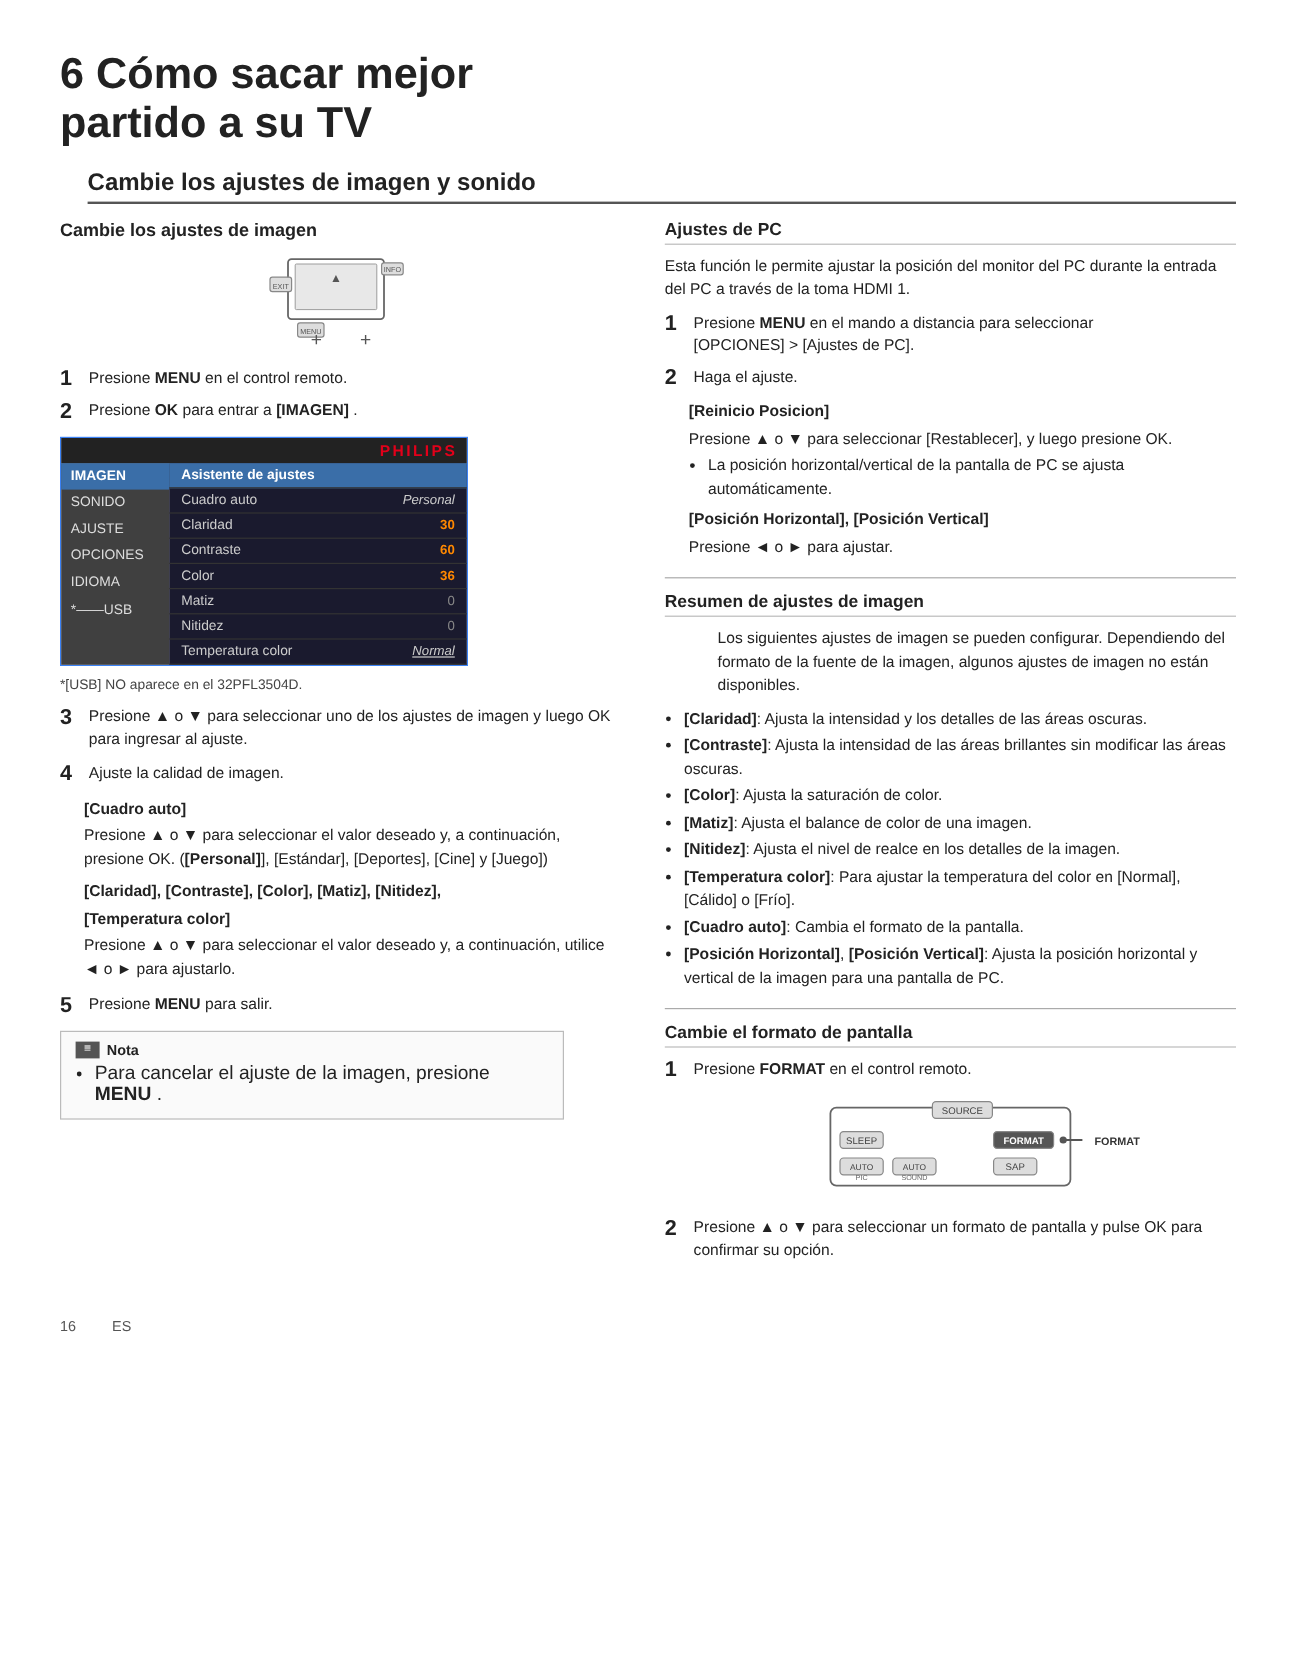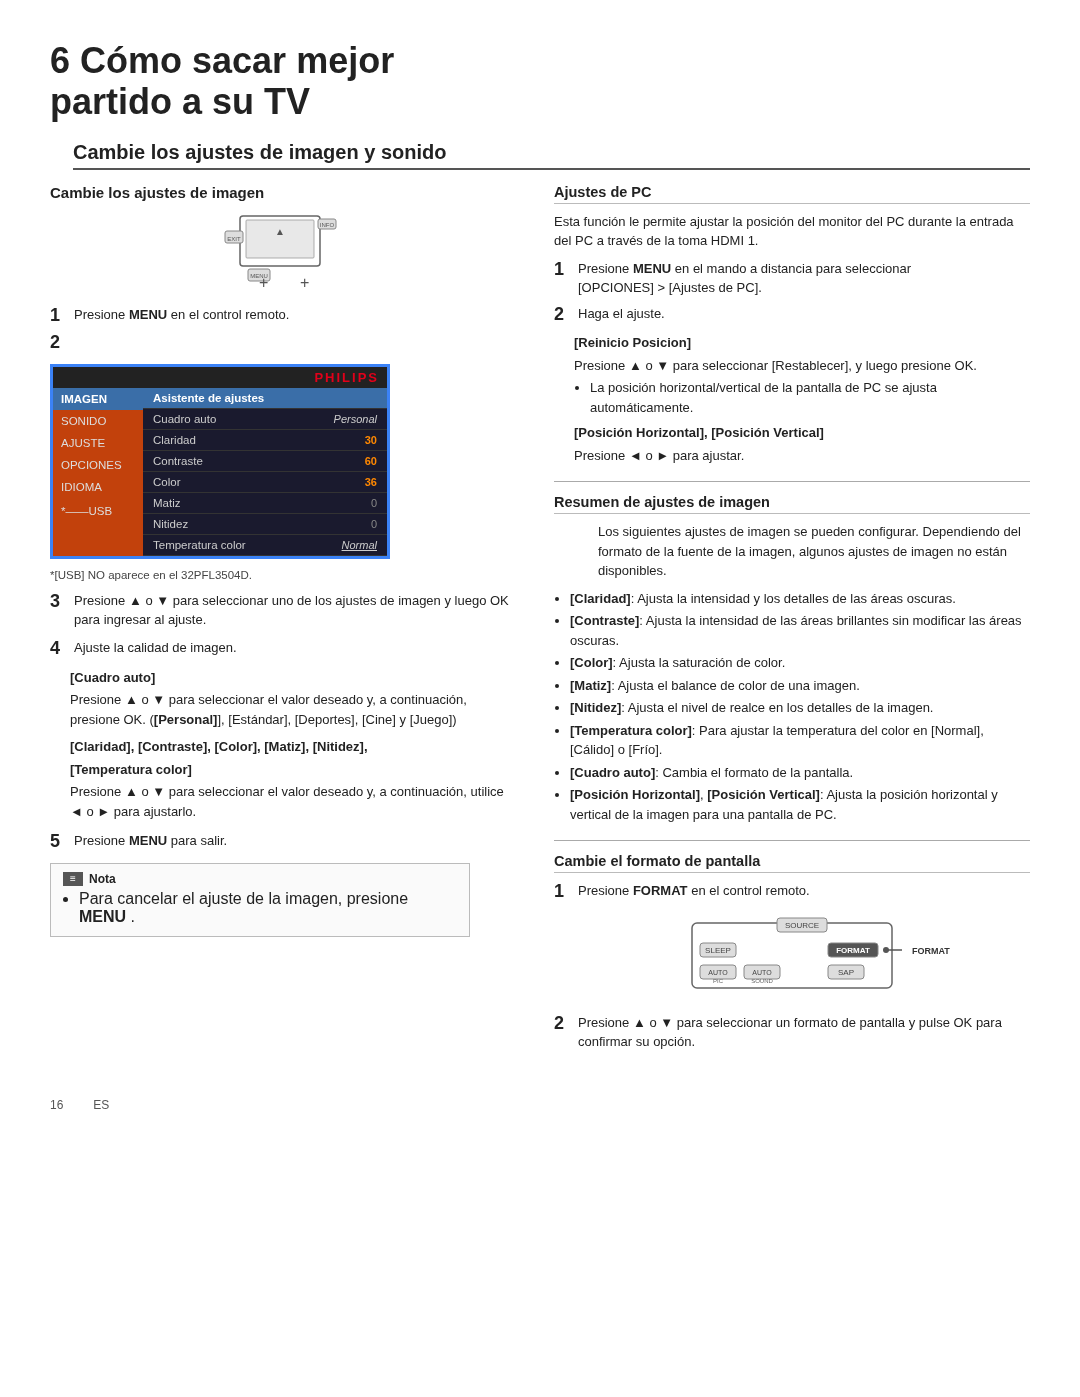--- a/index.html
+++ b/index.html
@@ -65,21 +65,21 @@
     
     .remote-img-area {
       display: flex;
       justify-content: center;
       margin: 10px 0 14px 0;
     }
     .bold { font-weight: bold; }
 
     
     .menu-box {
-      border: 3px solid #3b82f6;
+      border: 1px solid #3b82f6;
       margin: 10px 0 10px 0;
       background: #f9f9f9;
       width: 340px;
     }
     .menu-title-bar {
       background: #222;
       color: #fff;
       text-align: right;
       padding: 3px 8px;
       font-size: 12px;
@@ -89,21 +89,21 @@
     .menu-title-bar .philips-logo {
       color: #e2001a;
       font-weight: bold;
       font-size: 13px;
       letter-spacing: 2px;
     }
     .menu-body {
       display: flex;
     }
     .menu-sidebar {
-      background: #c2410c;
+      background: #404040;
       color: #fff;
       font-size: 12px;
       width: 90px;
       padding: 0;
       display: flex;
       flex-direction: column;
     }
     .menu-sidebar-item {
       padding: 5px 8px;
       color: #ddd;
@@ -339,20 +339,27 @@
           <div class="step-row">
             <span class="snum">1</span>
             <div class="scontent">
               <span>Presione</span>
               <span class="bold">MENU</span>
               <span>en el control remoto.</span>
             </div>
           </div>
           <div class="step-row">
             <span class="snum">2</span>
+            <div class="scontent">
+              <span>Presione</span>
+              <span class="bold">OK</span>
+              <span>para entrar a</span>
+              <span class="bold">[IMAGEN]</span>
+              <span>.</span>
+            </div>
           </div>
         </div>
       </div>
 
       <div class="menu-box">
         <div class="menu-title-bar">
           <span class="philips-logo">PHILIPS</span>
         </div>
         <div class="menu-body">
           <div class="menu-sidebar">

